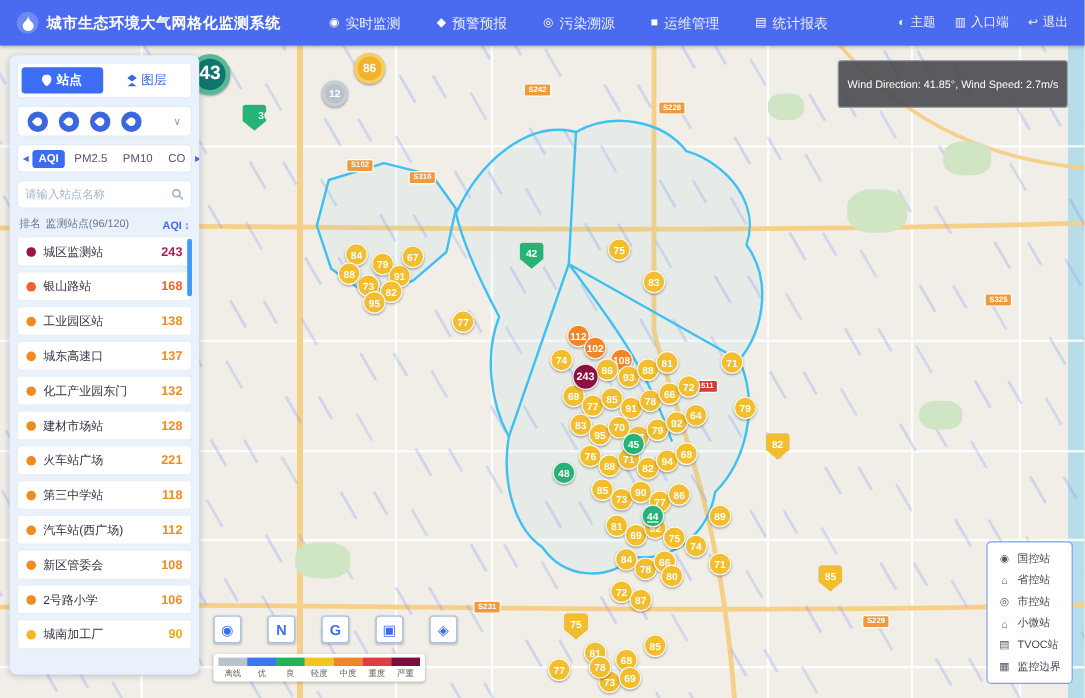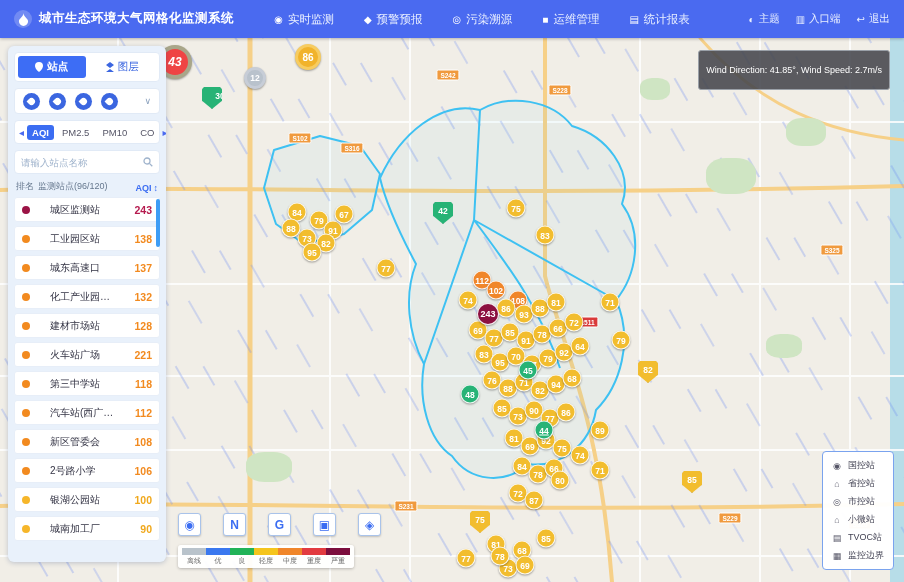--- a/index.html
+++ b/index.html
@@ -3,21 +3,21 @@
 <meta charset="utf-8">
 <style>
   * { margin:0; padding:0; box-sizing:border-box; }
   html,body { width:904px; height:582px; overflow:hidden; }
   body { font-family:"Liberation Sans","DejaVu Sans",sans-serif; background:#dfe6ee; }
   .app { position:relative; width:904px; height:582px; overflow:hidden; background:#f1eee7; }
 
   
   .hdr { position:absolute; top:0; left:0; right:0; height:38px; background:#4a6af0;
          display:flex; align-items:center; padding:0 14px; z-index:60; box-shadow:0 1px 3px rgba(0,0,0,.25); }
-  .hdr-left { display:flex; align-items:flex-start; gap:7px; width:250px;font-family:Liberation Serif, serif; }
+  .hdr-left { display:flex; align-items:center; gap:7px; width:250px;font-family:Liberation Serif, serif; }
   .logo { width:18px; height:18px; border-radius:50%; background:rgba(255,255,255,.22);
           display:flex; align-items:center; justify-content:center; }
   .logo svg { width:11px; height:13px; }
   .hdr-title { color:#fff; font-size:12.5px; font-weight:bold; letter-spacing:.5px; white-space:nowrap; }
   .hdr-nav { flex:1; display:flex; justify-content:center; gap:30px; }
   .nav-item { display:flex; align-items:center; gap:5px; color:#eaf0ff; font-size:11.5px; cursor:pointer; white-space:nowrap; }
   .nav-item .g { font-size:10px; color:#fff; }
   .hdr-right { display:flex; gap:16px; width:190px; justify-content:flex-end; }
   .hdr-link { display:flex; align-items:center; gap:4px; color:#eaf0ff; font-size:10.5px; cursor:pointer; white-space:nowrap; }
   .hdr-link .g { font-size:10px; }
@@ -26,23 +26,23 @@
   .map { position:absolute; top:38px; left:0; width:904px; height:544px; background:#f1eee7; overflow:hidden; }
   .map svg.base { position:absolute; inset:0; }
   .park { position:absolute; background:#cfe5c3; border-radius:40%; }
   .marker { position:absolute; transform:translate(-50%,-50%); display:flex; align-items:center; justify-content:center;
             width:19px; height:19px; border-radius:50%; border:1.5px solid rgba(255,255,255,.92);
             color:#fff; font-size:8.5px; font-weight:bold; box-shadow:0 1px 2px rgba(0,0,0,.35); cursor:pointer; z-index:5; }
   .marker.y  { background:#f2bd2e; }
   .marker.o  { background:#f0862a; }
   .marker.g  { background:#27b376; }
   .marker.m  { background:#8c1040; width:22px; height:22px; font-size:9px; z-index:7; }
-  .marker.cg { background:#ef4444; width:34px; height:34px; font-size:12px; border:4px solid rgba(130,220,175,.65);font-style:italic; }
+  .marker.cg { background:#0f766e; width:34px; height:34px; font-size:16px; border:4px solid rgba(130,220,175,.65); }
   .marker.cy { background:#f1b32b; width:26px; height:26px; font-size:10px; border:3px solid rgba(250,215,120,.7); }
-  .marker.gys{ background:#b9c2cc; width:22px; height:22px; border:3px solid rgba(205,210,220,.7); }
+  .marker.gys{ background:#b9c2cc; width:22px; height:22px; border:3px solid rgba(205,210,220,.7);margin-left:24px; }
   .marker.py,.marker.pg { border-radius:0; border:none; width:20px; height:22px; padding-bottom:5px;
             clip-path:polygon(50% 100%,0 62%,0 10%,10% 0,90% 0,100% 10%,100% 62%); }
   .marker.py { background:#f2bd2e; } .marker.pg { background:#27b376; }
   .shield { position:absolute; transform:translate(-50%,-50%); color:#fff; font-size:6.5px; font-weight:bold;
             padding:1px 3px; border-radius:2px; border:1px solid #fff; z-index:4; }
   .shield.os { background:#f09a3e; } .shield.rs { background:#d93a3a; }
 
   .windbox { position:absolute; top:12px; right:14px; background:rgba(68,70,76,.88); border:1px solid #9aa0a8;
              color:#fff; font-size:9px; padding:14px 7px; border-radius:3px; z-index:20; white-space:nowrap; }
 
@@ -81,21 +81,21 @@
   .chip.on { background:#3b6df2; color:#fff; font-weight:bold; }
   .search { margin-top:6px; height:24px; display:flex; align-items:center; padding:0 6px; }
   .search input { flex:1; border:none; outline:none; font-size:9.5px; color:#345; background:transparent; min-width:0; }
   .search input::placeholder { color:#9fb3cc; }
   .search svg { width:10px; height:10px; flex:none; }
   .lhead { margin-top:6px; display:flex; align-items:flex-end; font-size:9px; color:#66788e; padding:0 2px; }
   .lhead .st { margin-left:4px; flex:1; }
   .lhead .aqi { color:#3b6df2; font-weight:bold; }
   .lhead .sort { color:#3b6df2; font-size:9px; margin-left:2px; }
   .slist { position:relative; margin-top:4px; height:388px; overflow:hidden; }
-  .srow { display:flex; align-items:center; gap:20px; background:#fff; border:1px solid #e7eef8; border-radius:3px;
+  .srow { display:flex; align-items:center; gap:6px; background:#fff; border:1px solid #e7eef8; border-radius:3px;
           height:25px; margin-bottom:4px; padding:0 7px; cursor:pointer; }
   .srow .dot { width:8px; height:8px; border-radius:50%; flex:none; }
   .srow .nm { flex:1; font-size:10px; color:#334; white-space:nowrap; overflow:hidden; text-overflow:ellipsis; }
   .srow .val { font-size:10.5px; font-weight:bold; }
   .srow.severe .dot { background:#9b1346; } .srow.severe .val { color:#b51a4e; }
   .srow.high   .dot { background:#f0622d; } .srow.high   .val { color:#f0622d; }
   .srow.mid    .dot { background:#f28a1f; } .srow.mid    .val { color:#f28a1f; }
   .srow.low    .dot { background:#f6b62a; } .srow.low    .val { color:#f0a81c; }
   .thumb { position:absolute; right:0; top:2px; width:4px; height:48px; background:#3e9df5; border-radius:2px; cursor:pointer; }
 </style>
@@ -402,20 +402,25 @@
         <span class="aqi">AQI</span>
         <span class="sort">↕</span>
       </div>
 
       <div class="slist">
         <div class="srow severe">
             <span class="dot"></span>
             <span class="nm">城区监测站</span>
             <span class="val">243</span>
           </div>
+          <div class="srow high">
+            <span class="dot"></span>
+            <span class="nm">银山路站</span>
+            <span class="val">168</span>
+          </div>
           <div class="srow mid">
             <span class="dot"></span>
             <span class="nm">工业园区站</span>
             <span class="val">138</span>
           </div>
           <div class="srow mid">
             <span class="dot"></span>
             <span class="nm">城东高速口</span>
             <span class="val">137</span>
           </div>
@@ -449,25 +454,20 @@
             <span class="nm">新区管委会</span>
             <span class="val">108</span>
           </div>
           <div class="srow mid">
             <span class="dot"></span>
             <span class="nm">2号路小学</span>
             <span class="val">106</span>
           </div>
           <div class="srow low">
             <span class="dot"></span>
-            <span class="nm">银湖公园站</span>
-            <span class="val">100</span>
-          </div>
-          <div class="srow low">
-            <span class="dot"></span>
             <span class="nm">城南加工厂</span>
             <span class="val">90</span>
           </div>
         <div class="thumb"></div>
       </div>
     </div>
   </div>
 </div>
 
 </body></html>

